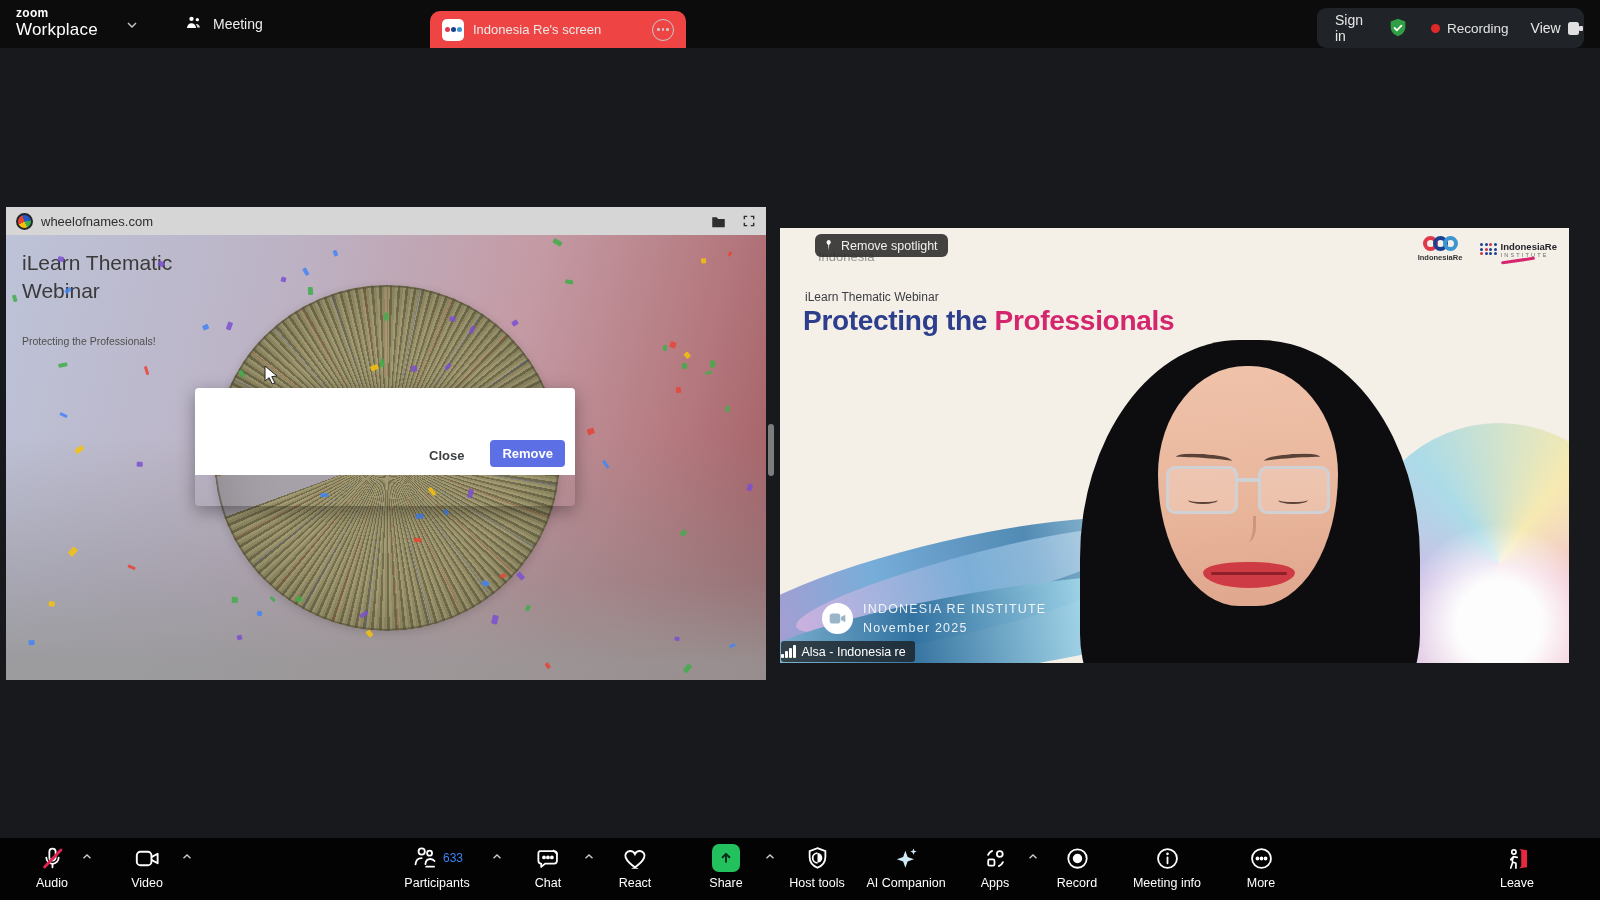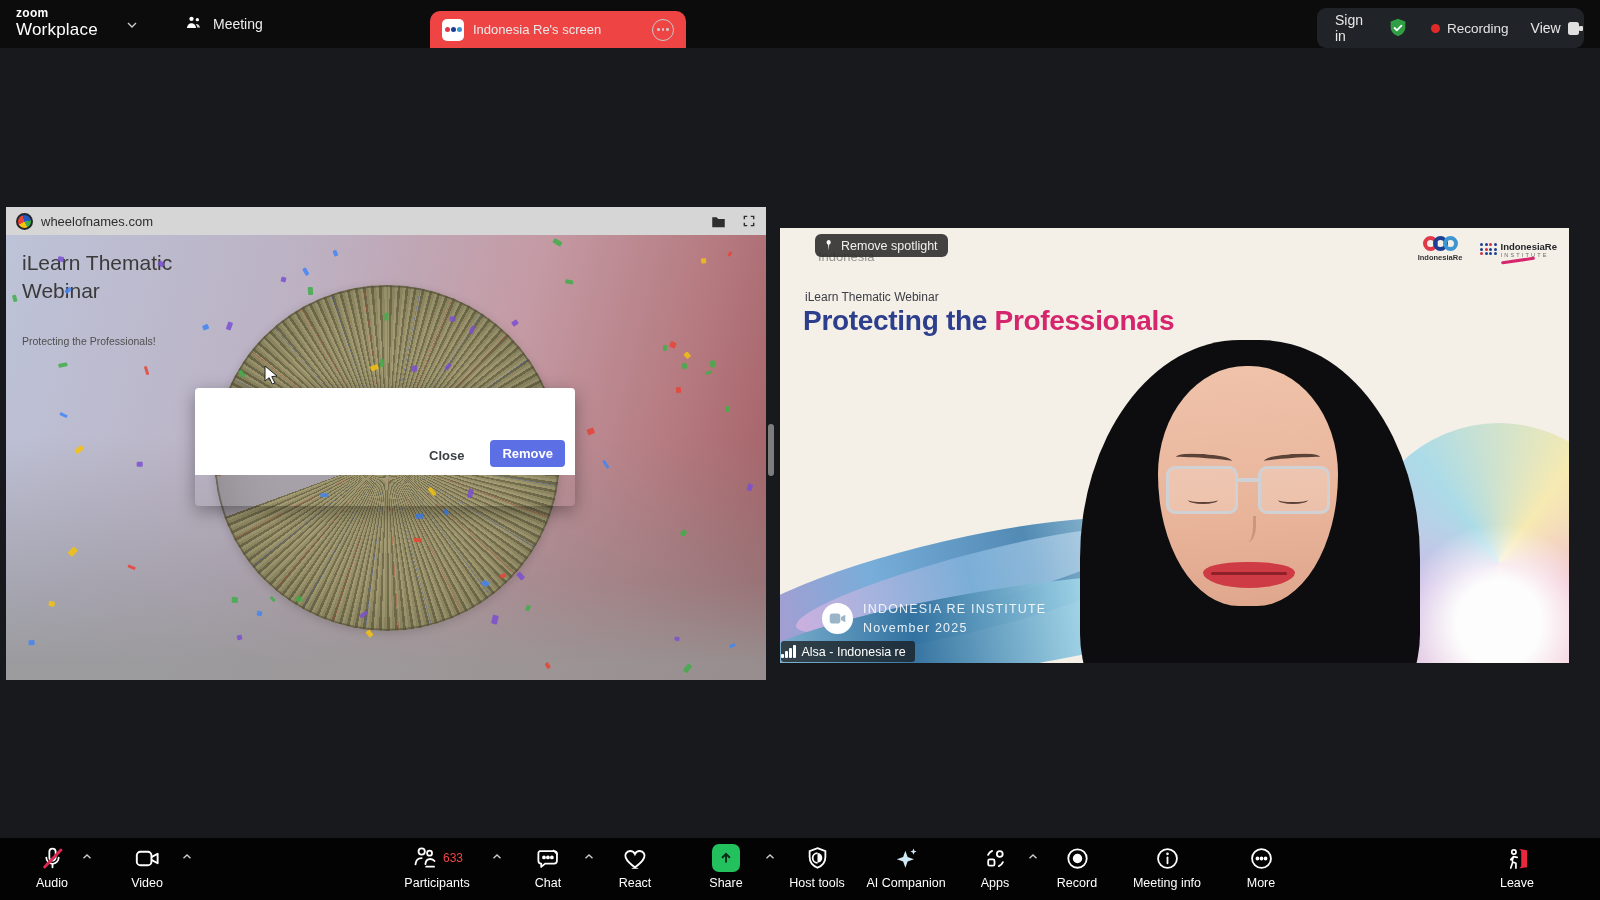--- a/index.html
+++ b/index.html
@@ -130,21 +130,21 @@
   .name-tag { position:absolute; left:1px; top:413px; height:21px; background:rgba(22,22,22,.72); border-radius:3px; display:flex; align-items:center; gap:6px; padding:0 9px 0 0; z-index:8; }
   .name-tag span { color:#fff; font-size:12.5px; }
   .sig-bars { display:flex; align-items:flex-end; gap:1.5px; }
   .sig-bars i { display:block; width:2.5px; background:#fff; border-radius:1px; }
 
   
   .toolbar { position:absolute; left:0; top:838px; width:1600px; height:62px; background:#030303; z-index:60; }
   .tb-item { position:absolute; top:5px; transform:translateX(-50%); display:flex; flex-direction:column; align-items:center; width:110px; }
   .tb-icon { height:30px; display:flex; align-items:center; justify-content:center; gap:5px; }
   .tb-label { color:#fff; font-size:12.5px; margin-top:3px; white-space:nowrap; }
-  .tb-count { color:#ef4444; font-size:12px; }
+  .tb-count { color:#3b82f6; font-size:12px; }
   .tb-chevron { position:absolute; top:12px; }
   .share-bg { width:28px; height:28px; background:var(--share_green); border-radius:7px; display:flex; align-items:center; justify-content:center; }
 </style>
 </head>
 <body>
 
 <div class="topbar">
   <div class="zoom-logo">
     <div class="l1">zoom</div>
     <div class="l2">Workplace</div>

